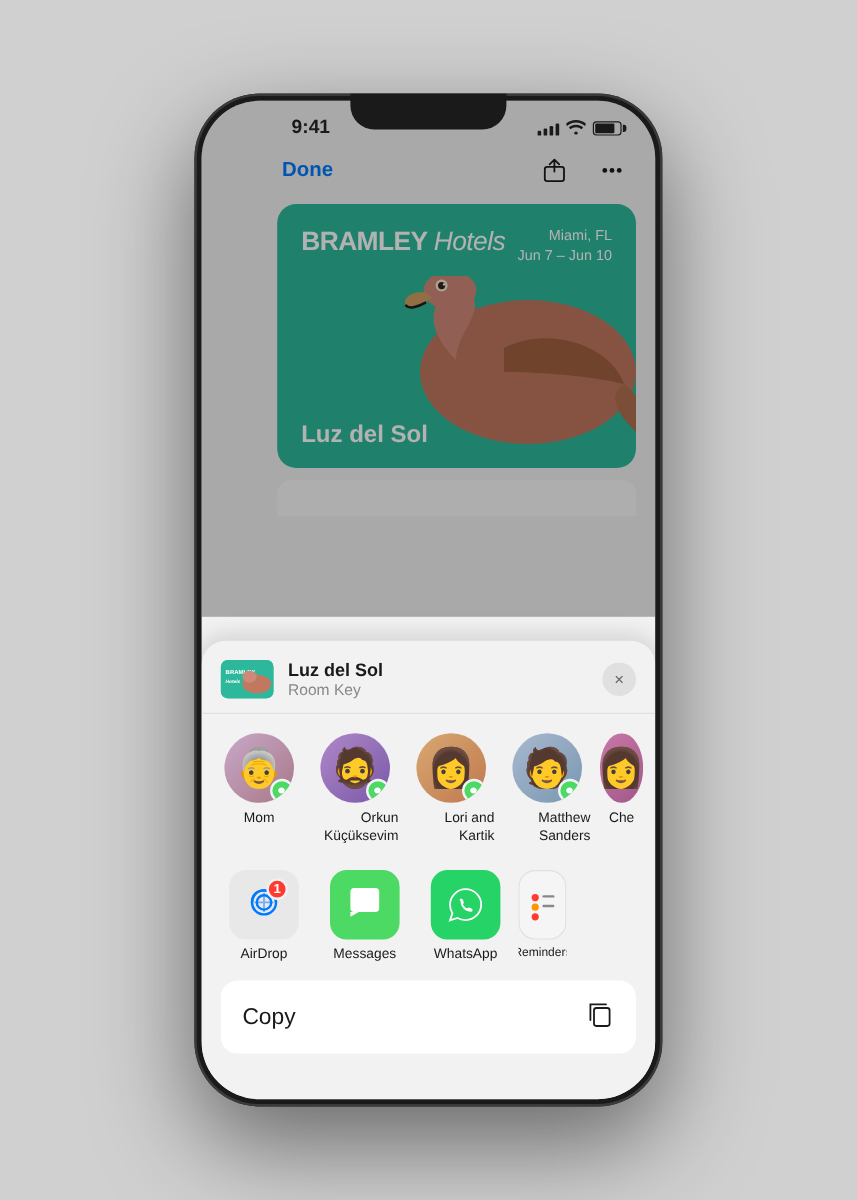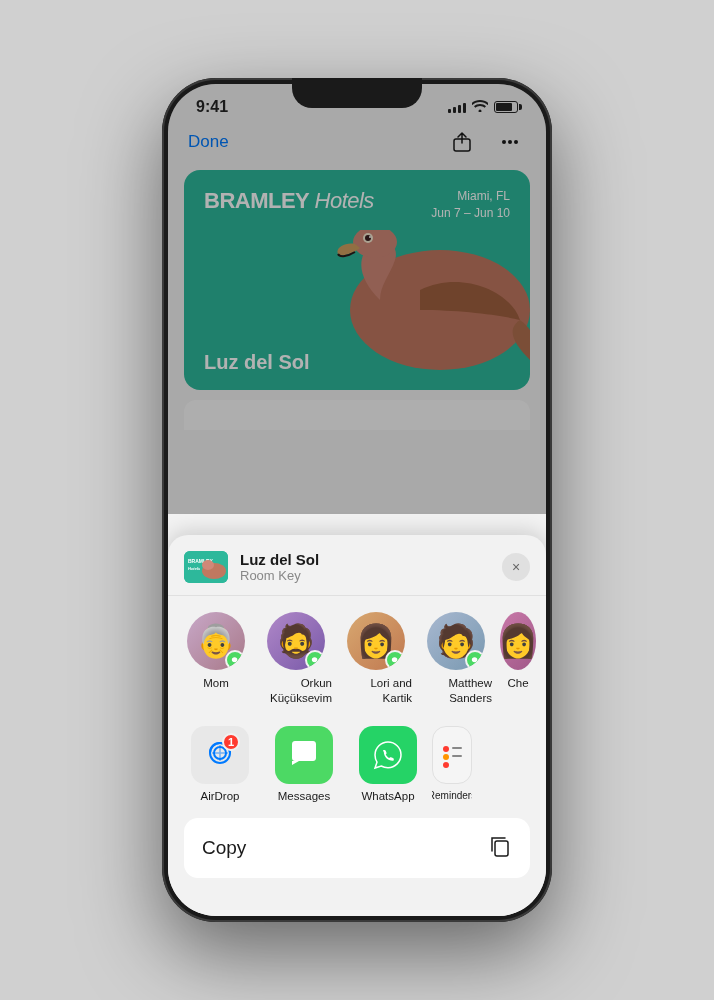--- a/index.html
+++ b/index.html
@@ -44,20 +44,21 @@
     }
     .phone-screen {
       position: absolute;
       top: 6px;
       left: 6px;
       right: 6px;
       bottom: 6px;
       background: #f2f2f2;
       border-radius: 48px;
       overflow: hidden;
+      padding-left: 47px;
     }
     
     .notch {
       position: absolute;
       top: 0;
       left: 50%;
       transform: translateX(-50%);
       width: 130px;
       height: 30px;
       background: #1a1a1a;
@@ -128,21 +129,21 @@
     
     .top-nav {
       display: flex;
       justify-content: space-between;
       align-items: center;
       padding: 4px 20px 8px;
     }
     .nav-done {
       font-size: 17px;
       color: #007AFF;
-      font-weight: 400;
+      font-weight: 700;
     }
     .nav-icons {
       display: flex;
       gap: 16px;
       align-items: center;
     }
     .nav-icon-btn {
       width: 32px;
       height: 32px;
       display: flex;

